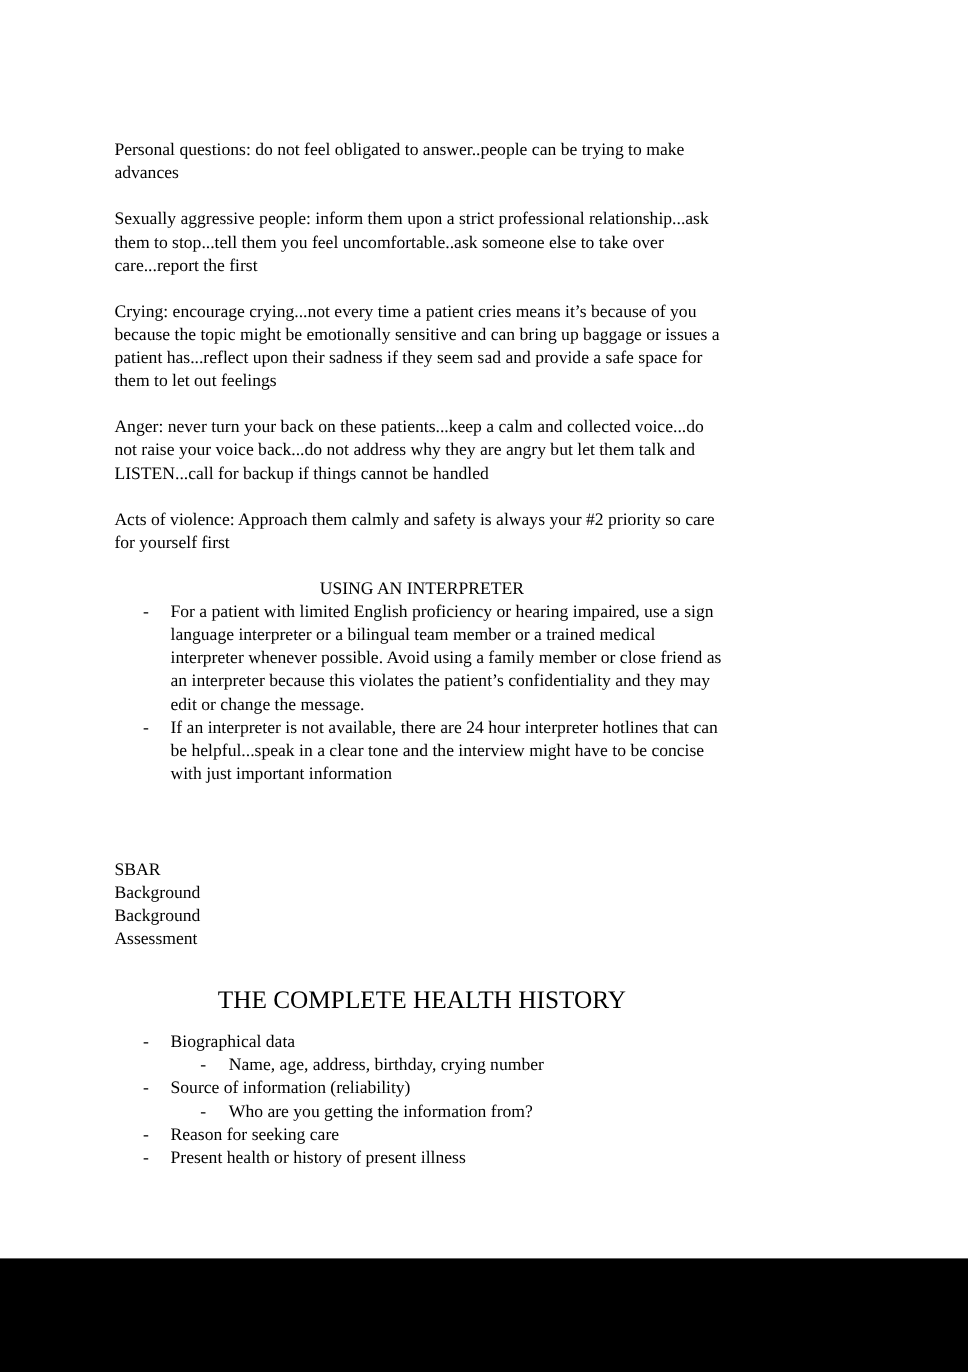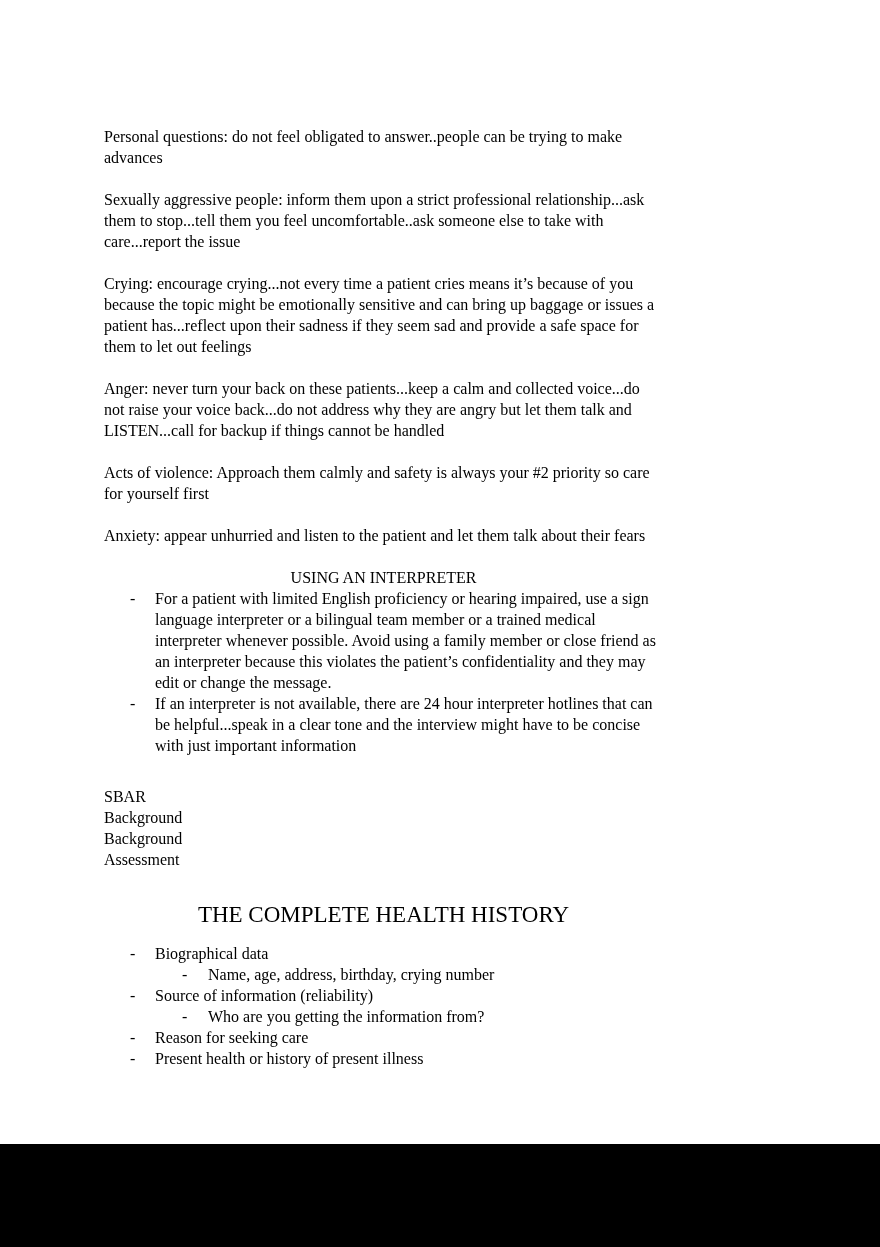--- a/index.html
+++ b/index.html
@@ -20,21 +20,21 @@
     line-height: 21px;
   }
   p.para { margin: 0 0 21px 0; }
   p.tight { margin: 0; }
   .heading { margin: 0; text-align: center; }
   .li { display: flex; }
   .li .dash { flex: 0 0 auto; text-align: left; }
   .l1 > .dash { margin-left: 26px; width: 25px; }
   .l2 > .dash { margin-left: 78px; width: 26px; }
   .li .txt { flex: 1 1 auto; }
-  .sbar-block { margin-top: 30px; }
+  .sbar-block { margin-top: 66px; }
   h1.doc-title {
     font-size: 23px;
     line-height: 38px;
     font-weight: normal;
     text-align: center;
     margin: 26px 0 9px 0;
     white-space: nowrap;
   }
   .letterbox {
     position: absolute;
@@ -42,25 +42,24 @@
     width: 880px; height: 103px;
     background: #000000;
   }
 </style>
 </head>
 <body>
 
 <div class="content">
 
   <p class="para">Personal questions: do not feel obligated to answer..people can be trying to make advances</p>
-  <p class="para">Sexually aggressive people: inform them upon a strict professional relationship...ask them to stop...tell them you feel uncomfortable..ask someone else to take with care...report the issue</p>
+  <p class="para">Sexually aggressive people: inform them upon a strict professional relationship...ask them to stop...tell them you feel uncomfortable..ask someone else to take over care...report the first</p>
   <p class="para">Crying: encourage crying...not every time a patient cries means it’s because of you because the topic might be emotionally sensitive and can bring up baggage or issues a patient has...reflect upon their sadness if they seem sad and provide a safe space for them to let out feelings</p>
   <p class="para">Anger: never turn your back on these patients...keep a calm and collected voice...do not raise your voice back...do not address why they are angry but let them talk and LISTEN...call for backup if things cannot be handled</p>
   <p class="para">Acts of violence: Approach them calmly and safety is always your #2 priority so care for yourself first</p>
-  <p class="para">Anxiety: appear unhurried and listen to the patient and let them talk about their fears</p>
 
   <p class="heading">USING AN INTERPRETER</p>
 
   <div class="li l1">
     <span class="dash">-</span>
     <div class="txt">For a patient with limited English proficiency or hearing impaired, use a sign language interpreter or a bilingual team member or a trained medical interpreter whenever possible. Avoid using a family member or close friend as an interpreter because this violates the patient’s confidentiality and they may edit or change the message.</div>
   </div>
   <div class="li l1">
     <span class="dash">-</span>
     <div class="txt">If an interpreter is not available, there are 24 hour interpreter hotlines that can be helpful...speak in a clear tone and the interview might have to be concise with just important information</div>

